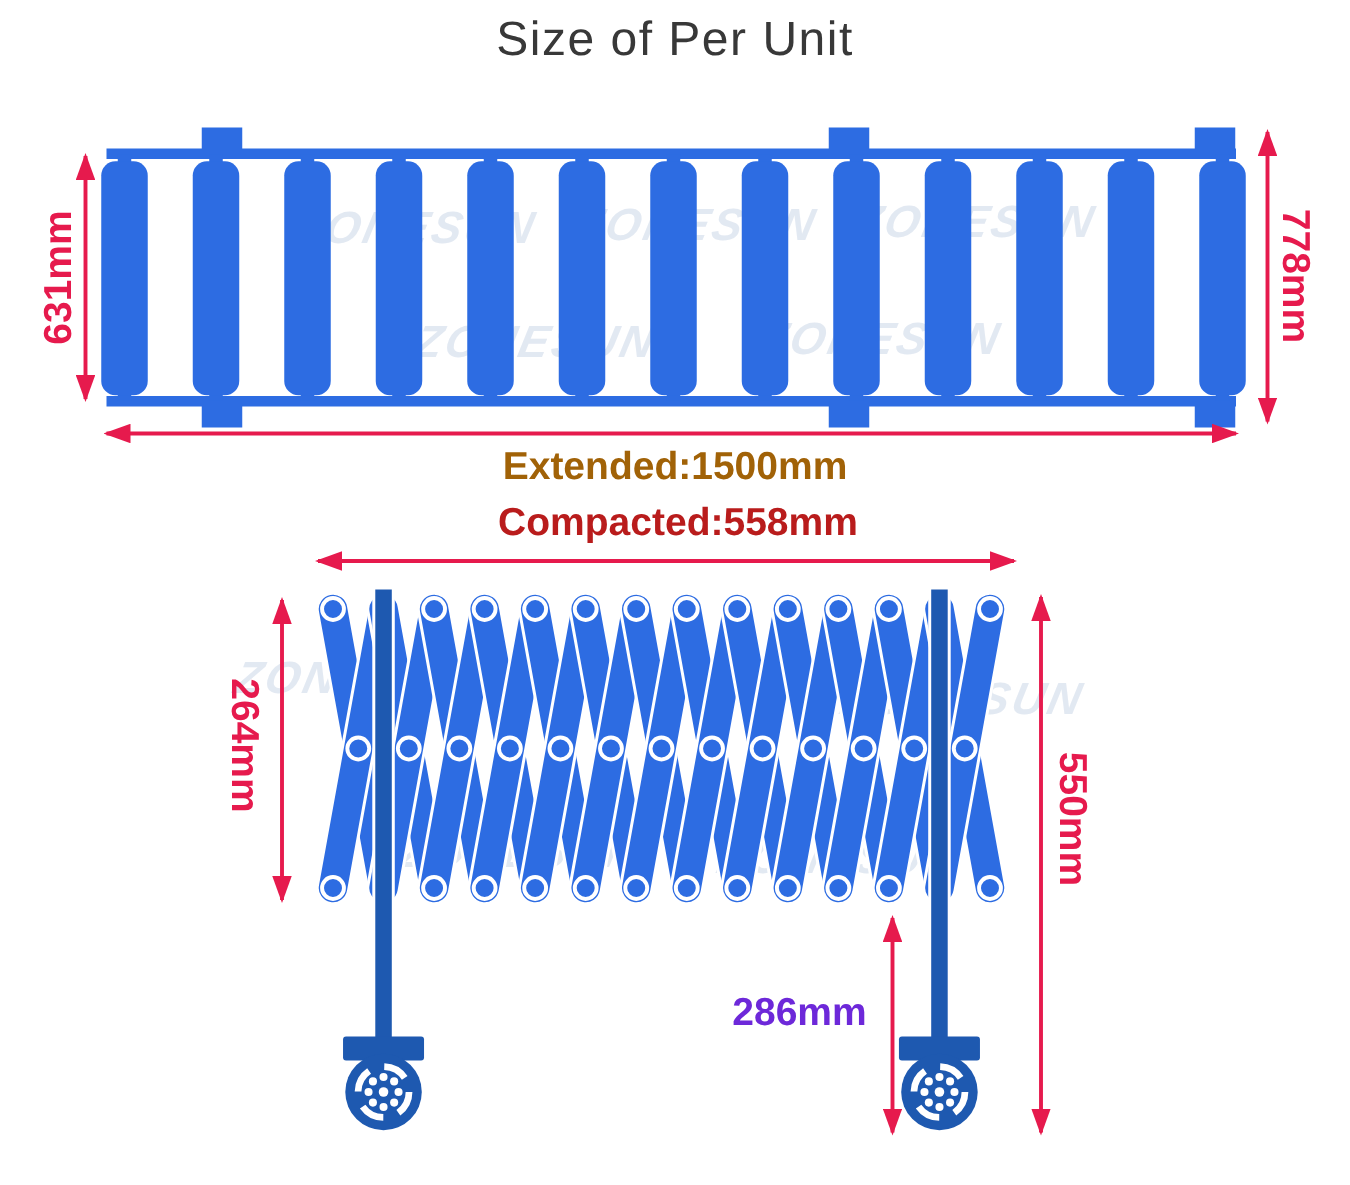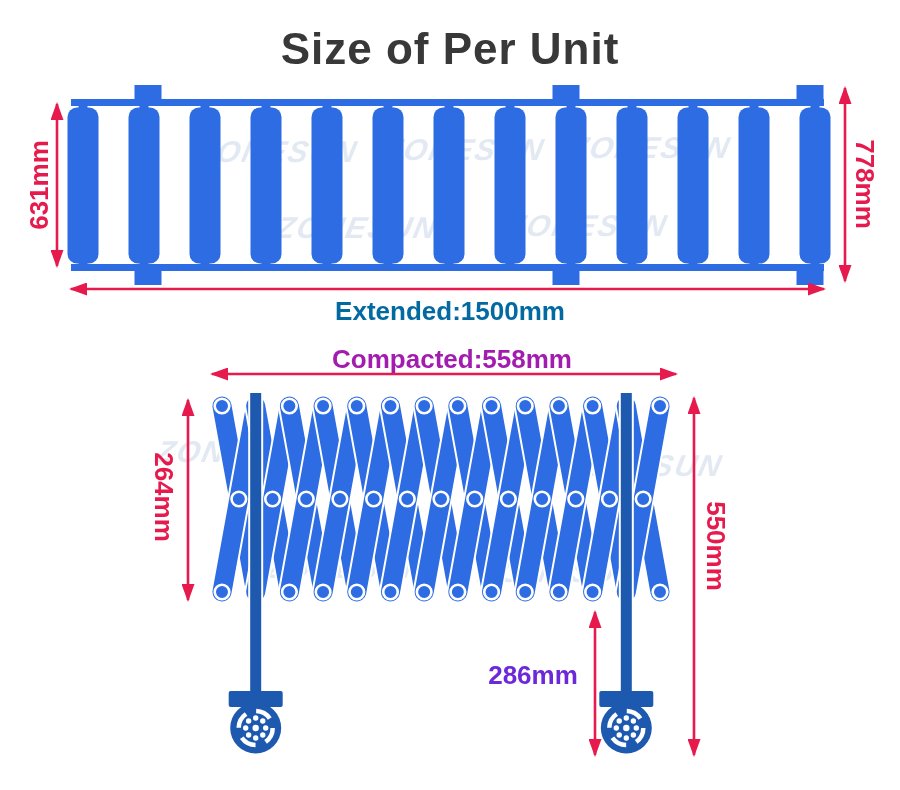--- a/index.html
+++ b/index.html
@@ -5,24 +5,24 @@
   html,body{margin:0;padding:0;background:#ffffff;}
   #canvas{
     position:relative;
     width:900px;height:790px;
     background:#ffffff;
     overflow:hidden;
     font-family:"Liberation Sans", sans-serif;
   }
   #page-title{
     position:absolute;
-    left:450px;top:49px;
+    left:450px;top:26px;
     transform:translate(-50%,-50%);
-    font-size:44px;
-    font-weight:bold;
+    font-size:32px;
+    font-weight:normal;
     letter-spacing:1px;
     color:#383838;
     white-space:nowrap;
   }
   svg#diagram{position:absolute;left:0;top:0;}
   .dim{
     position:absolute;
     color:#e61a4d;
     font-weight:bold;
     font-size:26px;
@@ -229,18 +229,18 @@
         <line x1="71" y1="289" x2="824" y2="289" stroke="#e61a4d" stroke-width="2.6" marker-start="url(#ah)" marker-end="url(#ah)"></line>
         <line x1="212" y1="374" x2="676" y2="374" stroke="#e61a4d" stroke-width="2.6" marker-start="url(#ah)" marker-end="url(#ah)"></line>
         <line x1="188" y1="400" x2="188" y2="600" stroke="#e61a4d" stroke-width="2.6" marker-start="url(#ah)" marker-end="url(#ah)"></line>
         <line x1="694" y1="398" x2="694" y2="755" stroke="#e61a4d" stroke-width="2.6" marker-start="url(#ah)" marker-end="url(#ah)"></line>
         <line x1="595" y1="612" x2="595" y2="755" stroke="#e61a4d" stroke-width="2.6" marker-start="url(#ah)" marker-end="url(#ah)"></line>
       </g>
   </svg>
 
   <div class="dim rotm90" style="left: 39px; top: 185px; color: rgb(230, 26, 77);">631mm</div>
   <div class="dim rot90" style="left: 864px; top: 184px; color: rgb(230, 26, 77);">778mm</div>
-  <div class="dim" style="left: 450px; top: 311px; color: #0369a1;">Extended:1500mm</div>
-  <div class="dim" style="left: 452px; top: 359px; color: #a21caf;">Compacted:558mm</div>
+  <div class="dim" style="left: 450px; top: 311px; color: #a16207;">Extended:1500mm</div>
+  <div class="dim" style="left: 452px; top: 348px; color: #b91c1c;">Compacted:558mm</div>
   <div class="dim rot90" style="left: 163px; top: 497px; color: rgb(230, 26, 77);">264mm</div>
   <div class="dim rot90" style="left: 715px; top: 546px; color: rgb(230, 26, 77);">550mm</div>
   <div class="dim" style="left: 533px; top: 675px; color: #6d28d9;">286mm</div>
 </div>
 
 </body></html>

